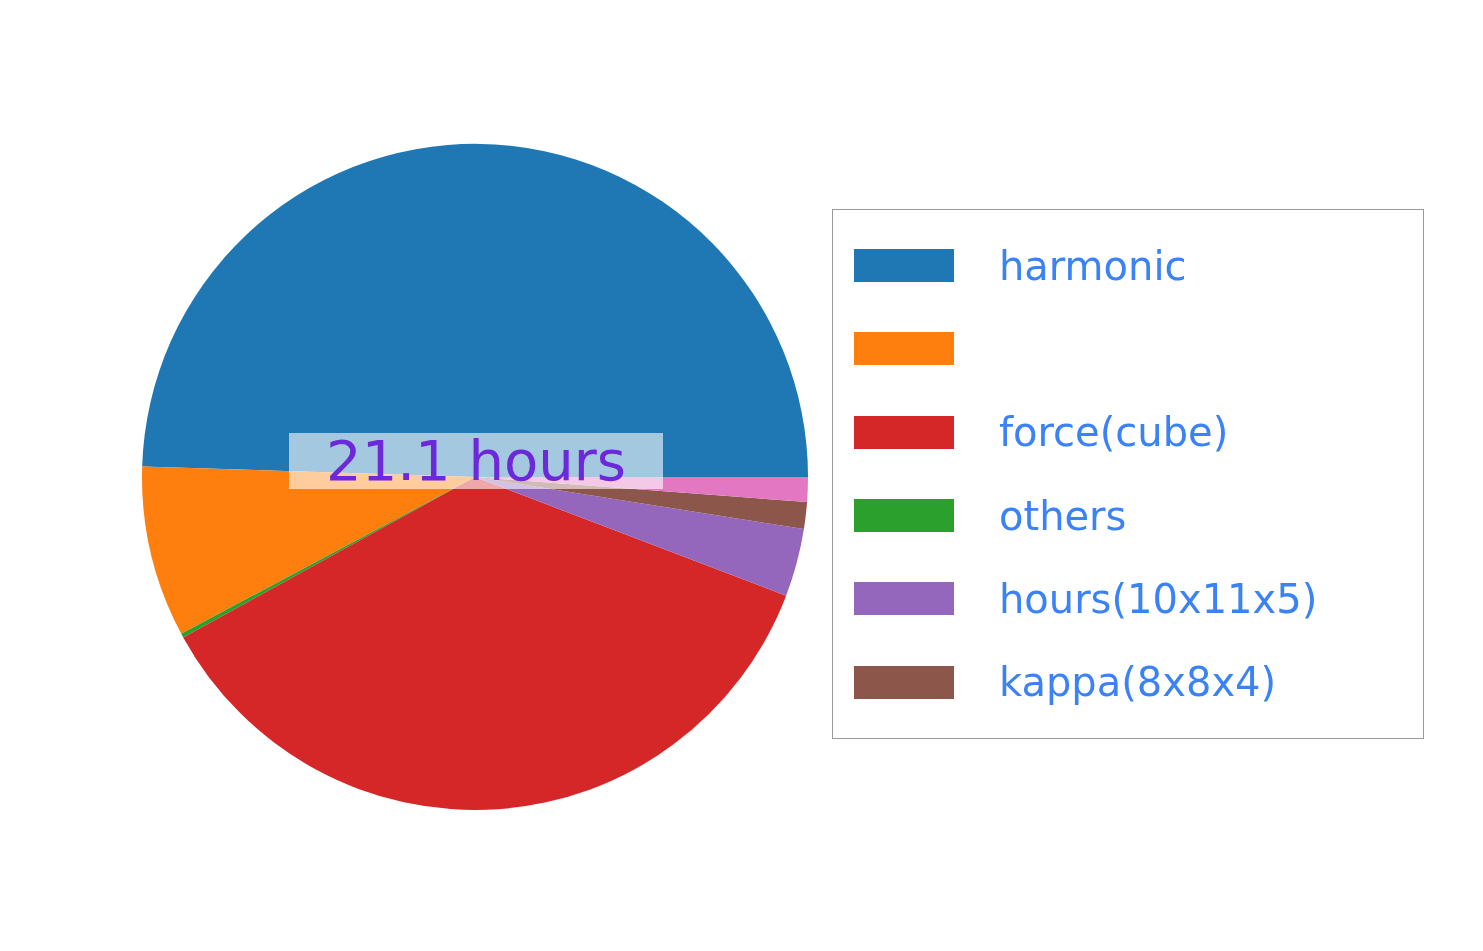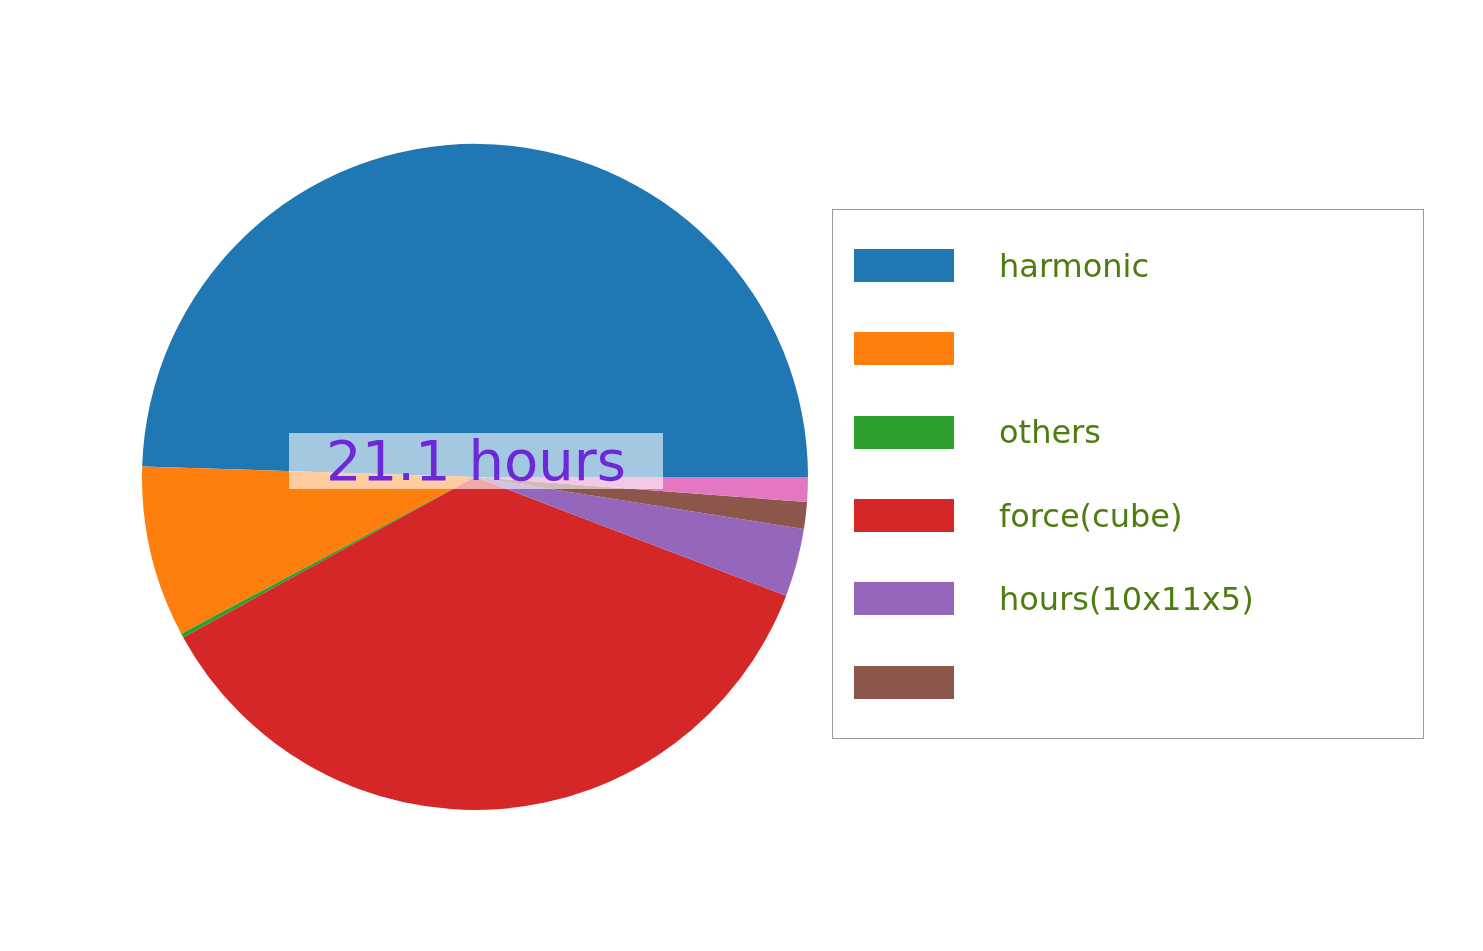--- a/index.html
+++ b/index.html
@@ -78,23 +78,23 @@
     box-sizing: border-box;
   }
   .legend-swatch {
     width: 100px;
     height: 33px;
     flex: 0 0 auto;
   }
   .legend-label {
     margin-left: 45px;
     font-family: "DejaVu Sans", sans-serif;
-    font-size: 32px;
+    font-size: 40px;
     line-height: 1;
-    color: #4d7c0f;
+    color: #3b82f6;
     white-space: nowrap;
   }
 </style>
 </head>
 <body>
 
 <div id="figure">
 
   <div id="pie-wrap">
     <svg id="pie-svg" width="950" height="951" viewBox="0 0 950 951">
@@ -115,30 +115,31 @@
   <div id="legend">
     <div id="legend-list">
         <div class="legend-row">
           <div class="legend-swatch" style="background: rgb(31, 119, 180);"></div>
           <div class="legend-label">harmonic</div>
         </div>
         <div class="legend-row">
           <div class="legend-swatch" style="background: rgb(255, 127, 14);"></div>
         </div>
         <div class="legend-row">
+          <div class="legend-swatch" style="background: rgb(214, 39, 40);"></div>
+          <div class="legend-label">force(cube)</div>
+        </div>
+        <div class="legend-row">
           <div class="legend-swatch" style="background: rgb(44, 160, 44);"></div>
           <div class="legend-label">others</div>
-        </div>
-        <div class="legend-row">
-          <div class="legend-swatch" style="background: rgb(214, 39, 40);"></div>
-          <div class="legend-label">force(cube)</div>
         </div>
         <div class="legend-row">
           <div class="legend-swatch" style="background: rgb(148, 103, 189);"></div>
           <div class="legend-label">hours(10x11x5)</div>
         </div>
         <div class="legend-row">
           <div class="legend-swatch" style="background: rgb(140, 86, 75);"></div>
+          <div class="legend-label">kappa(8x8x4)</div>
         </div>
       </div>
   </div>
 
 </div>
 
 </body></html>

